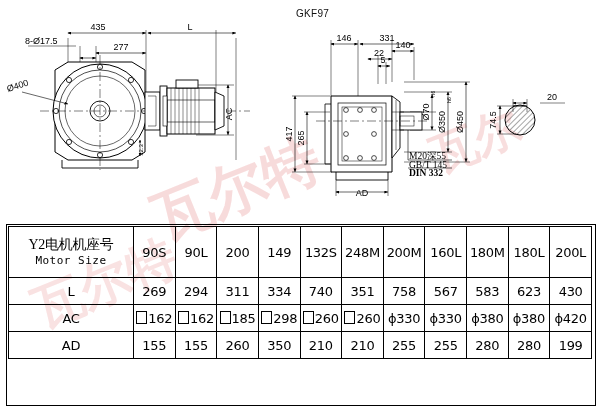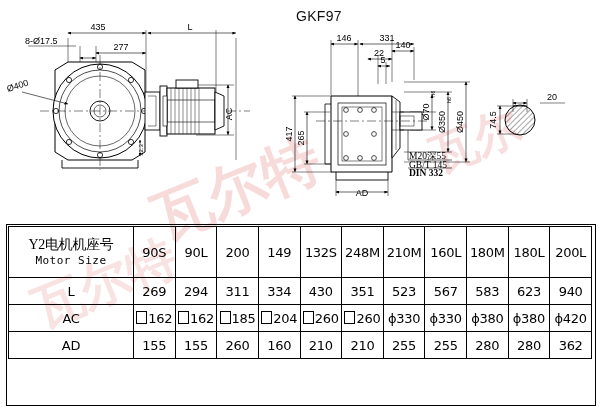--- a/index.html
+++ b/index.html
@@ -51,21 +51,21 @@
     left: 0; top: 0;
     width: 600px;
     height: 222px;
   }
   .drawing-area svg { display: block; }
 
   .title-label {
     position: absolute;
     left: 296px;
     top: 8px;
-    font-size: 14px;
+    font-size: 10px;
     font-family: "Liberation Sans", sans-serif;
     color: #111;
     letter-spacing: .3px;
   }
 
   
   .spec-table {
     position: absolute;
     left: 8px;
     top: 226px;
@@ -377,67 +377,67 @@
         <td class="rowlabel hdr-label">
           <span class="cn">Y2电机机座号</span>
           <span class="en">Motor Size</span>
         </td>
         <td>90S</td>
         <td>90L</td>
         <td>200</td>
         <td>149</td>
         <td>132S</td>
         <td>248M</td>
-        <td>210M</td>
+        <td>200M</td>
         <td>160L</td>
         <td>180M</td>
         <td>180L</td>
         <td>200L</td>
       </tr>
 
       <tr>
         <td class="rowlabel">L</td>
         <td>269</td>
         <td>294</td>
         <td>311</td>
         <td>334</td>
-        <td>430</td>
+        <td>740</td>
         <td>351</td>
-        <td>523</td>
+        <td>758</td>
         <td>567</td>
         <td>583</td>
         <td>623</td>
-        <td>940</td>
+        <td>430</td>
       </tr>
 
       <tr>
         <td class="rowlabel">AC</td>
         <td class="sq">162</td>
         <td class="sq">162</td>
         <td class="sq">185</td>
-        <td class="sq">204</td>
+        <td class="sq">298</td>
         <td class="sq">260</td>
         <td class="sq">260</td>
         <td>ϕ330</td>
         <td>ϕ330</td>
         <td>ϕ380</td>
         <td>ϕ380</td>
         <td>ϕ420</td>
       </tr>
 
       <tr>
         <td class="rowlabel">AD</td>
         <td>155</td>
         <td>155</td>
         <td>260</td>
-        <td>160</td>
+        <td>350</td>
         <td>210</td>
         <td>210</td>
         <td>255</td>
         <td>255</td>
         <td>280</td>
         <td>280</td>
-        <td>362</td>
+        <td>199</td>
       </tr>
     </tbody>
   </table>
 
 </div>
 
 </body></html>

